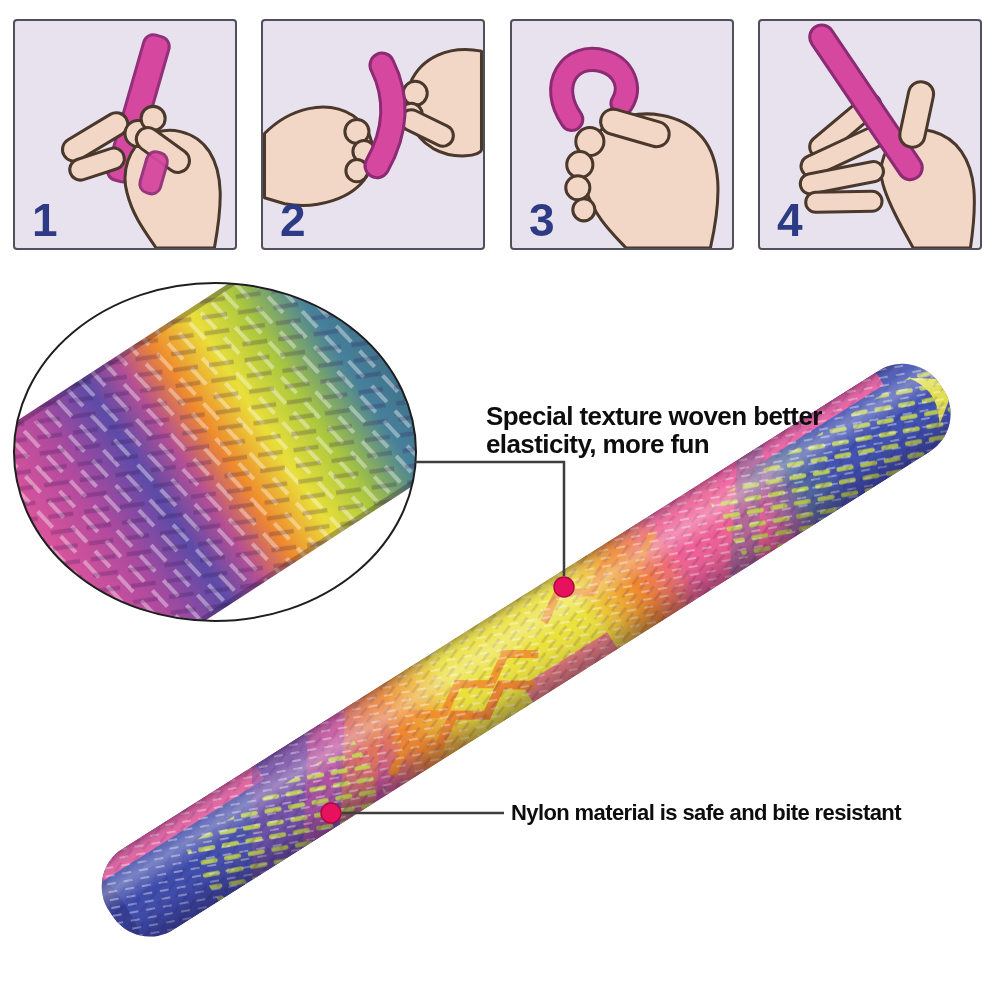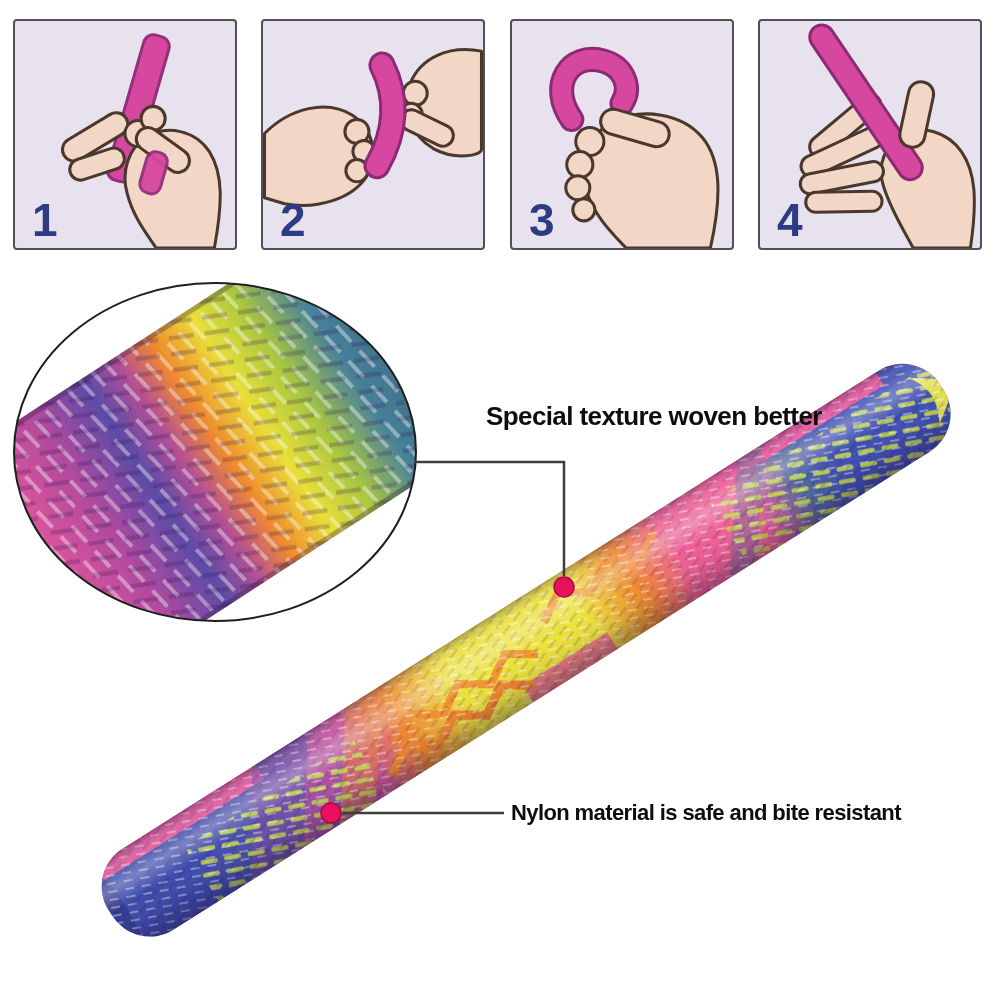--- a/index.html
+++ b/index.html
@@ -201,14 +201,15 @@
   </g>
 
   <g>
     <line x1="342" y1="813" x2="504" y2="813" stroke-width="2.5" stroke="#3e3e3e"></line>
     <circle cx="331" cy="813" r="10" stroke-width="1.5" stroke="#ab0a45" fill="#e8115e"></circle>
   </g>
 </svg>
 
 <div class="caption caption-texture">
   <div>Special texture woven better</div>
+  <div>elasticity, more fun</div>
 </div>
 <div class="caption caption-material">Nylon material is safe and bite resistant</div>
 
 </body></html>

